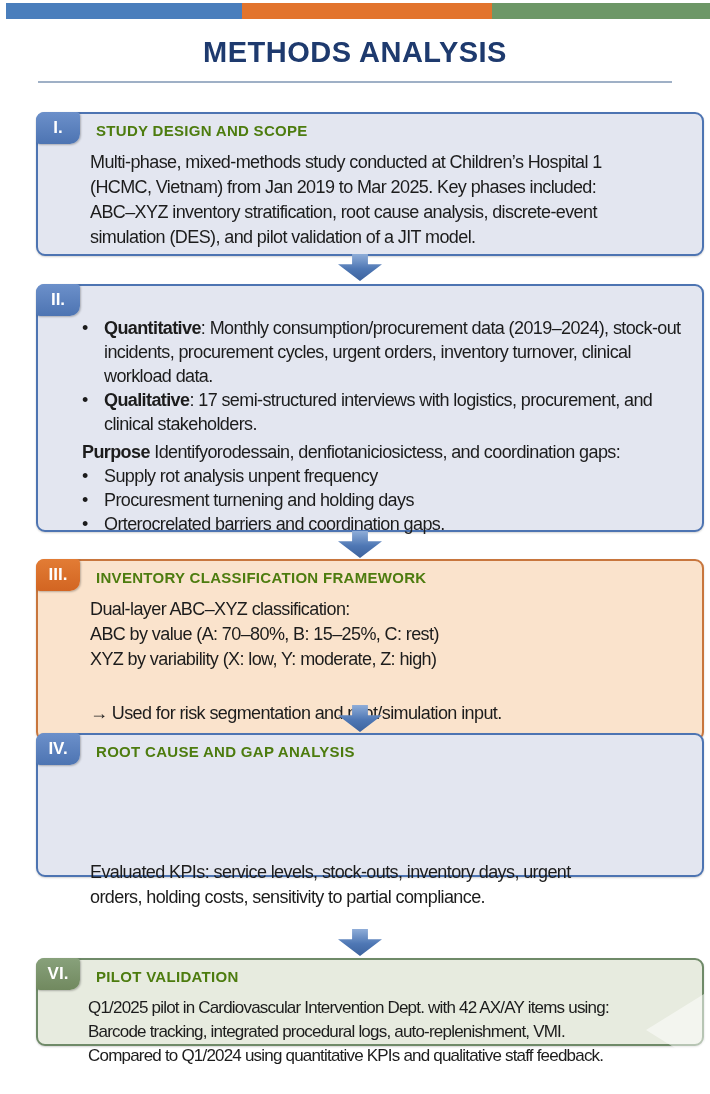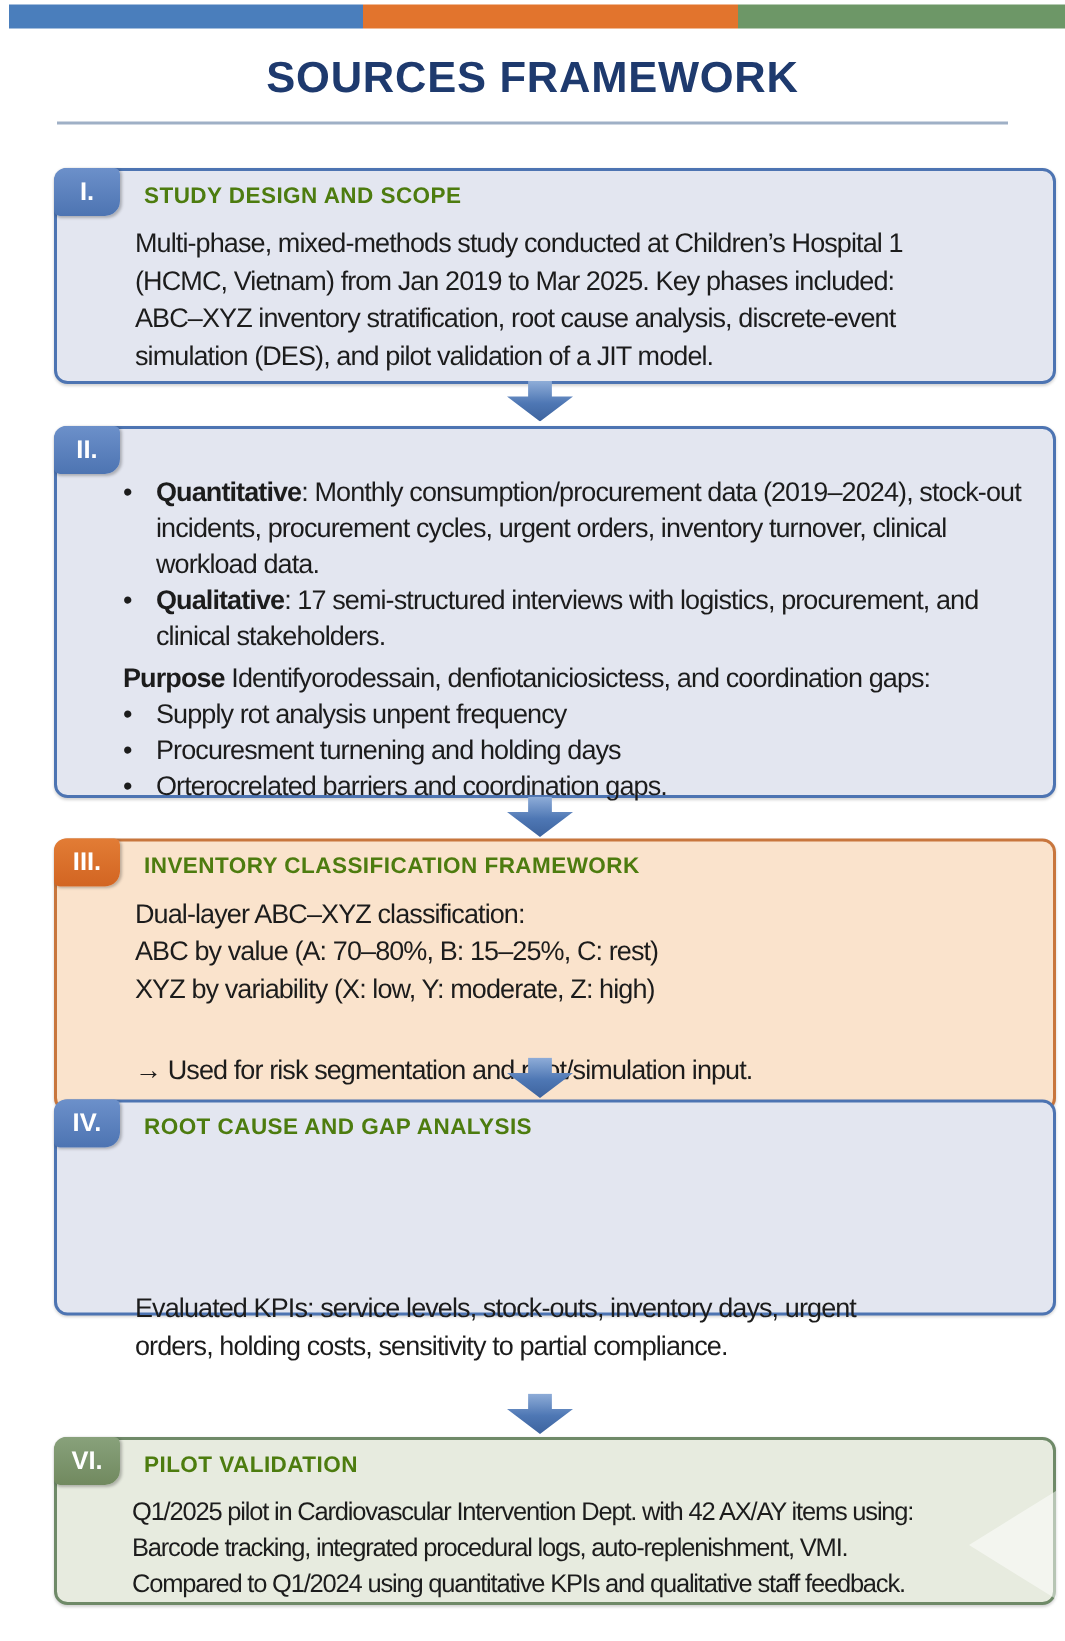--- a/index.html
+++ b/index.html
@@ -65,39 +65,39 @@
   #box1 .body-text{top:36px;}
   #box2{top:284px;height:248px;}
   #box2 .content{position:absolute;left:44px;right:10px;top:30px;font-size:18px;line-height:24px;letter-spacing:-.6px;}
   #box2 .purpose{margin-top:4px;}
   #box3{top:559px;height:182px;}
   #box3 .body-text{top:36px;}
   #box3 .arrow-line{position:absolute;left:52px;right:12px;top:142px;font-size:18px;letter-spacing:-.6px;}
   #box4{top:733px;height:144px;}
   #box4 .p1{top:38px;}
   #box4 .p2{top:125px;}
-  #box6{top:958px;height:112px;}
+  #box6{top:958px;height:88px;}
   #box6 .body-text{top:36px;font-size:17px;line-height:24px;letter-spacing:-.8px;left:50px;right:8px;}
   #arrowA{top:254px;}
   #arrowB{top:531px;}
   #arrowC{top:705px;}
   #arrowD{top:929px;}
 </style>
 </head>
 <body>
 
 <div class="page">
 
   <div class="topbar">
     <div class="seg1"></div>
     <div class="seg2"></div>
     <div class="seg3"></div>
   </div>
 
-  <div class="title">SOURCES FRAMEWORK</div>
+  <div class="title">METHODS ANALYSIS</div>
   <div class="title-rule"></div>
 
   <div class="box blue" id="box1">
     <div class="badge blue">I.</div>
     <div class="box-heading">STUDY DESIGN AND SCOPE</div>
     <div class="body-text">Multi-phase, mixed-methods study conducted at Children’s Hospital 1
 (HCMC, Vietnam) from Jan 2019 to Mar 2025. Key phases included:
 ABC–XYZ inventory stratification, root cause analysis, discrete-event
 simulation (DES), and pilot validation of a JIT model.</div>
   </div>

